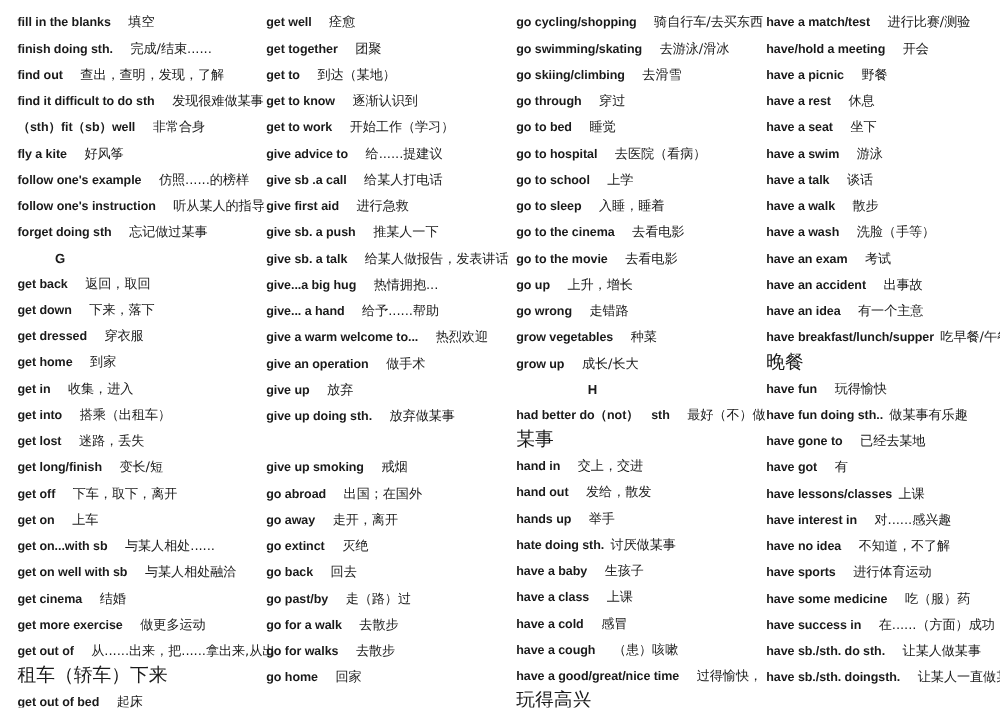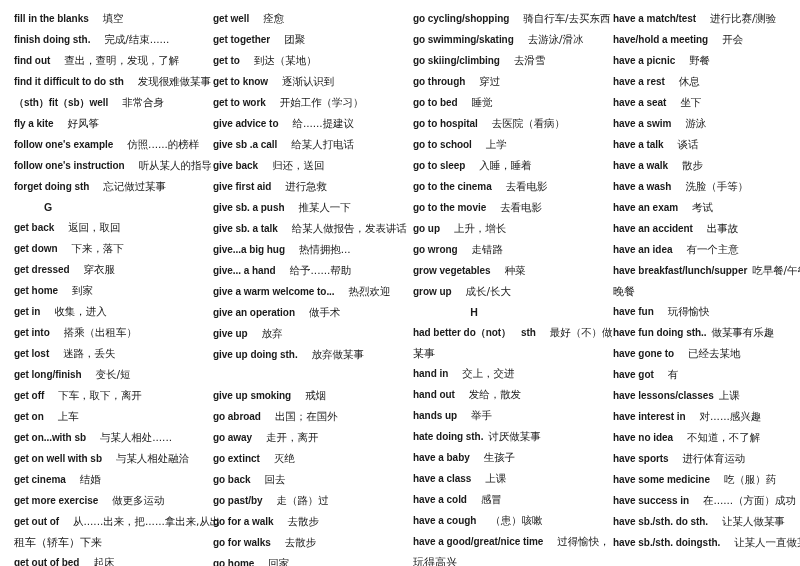--- a/index.html
+++ b/index.html
@@ -46,23 +46,23 @@
     font-weight: 600;
     font-size: 10px;
   }
   .entry .cn {
     font-family: "DejaVu Sans", "Liberation Sans", sans-serif;
     font-size: 10.5px;
     font-weight: 400;
   }
   
   .cont {
-    font-size: 11px;
-    line-height: 20px;
-    font-family: Liberation Serif, serif;
+    font-size: 15px;
+    line-height: 20px;
+    font-family: Liberation Mono, monospace;
   }
   .section-letter {
     font-size: 10.5px;
     line-height: 20px;
     font-weight: 600;
     padding-left: 30px;
   }
   .section-letter.center {
     padding-left: 0;
     text-align: center;
@@ -111,21 +111,20 @@
         <div class="entry"><span class="en">get out of bed</span><span class="sp-wide">&nbsp;</span><span class="cn">起床</span></div>
       </div>
       <div class="column col-1">
         <div class="entry"><span class="en">get well</span><span class="sp-wide">&nbsp;</span><span class="cn">痊愈</span></div>
         <div class="entry"><span class="en">get together</span><span class="sp-wide">&nbsp;</span><span class="cn">团聚</span></div>
         <div class="entry"><span class="en">get to</span><span class="sp-wide">&nbsp;</span><span class="cn">到达（某地）</span></div>
         <div class="entry"><span class="en">get to know</span><span class="sp-wide">&nbsp;</span><span class="cn">逐渐认识到</span></div>
         <div class="entry"><span class="en">get to work</span><span class="sp-wide">&nbsp;</span><span class="cn">开始工作（学习）</span></div>
         <div class="entry"><span class="en">give advice to</span><span class="sp-wide">&nbsp;</span><span class="cn">给......提建议</span></div>
         <div class="entry"><span class="en">give sb .a call</span><span class="sp-wide">&nbsp;</span><span class="cn">给某人打电话</span></div>
-        <div class="entry"><span class="en">give back</span><span class="sp-wide">&nbsp;</span><span class="cn">归还，送回</span></div>
         <div class="entry"><span class="en">give first aid</span><span class="sp-wide">&nbsp;</span><span class="cn">进行急救</span></div>
         <div class="entry"><span class="en">give sb. a push</span><span class="sp-wide">&nbsp;</span><span class="cn">推某人一下</span></div>
         <div class="entry"><span class="en">give sb. a talk</span><span class="sp-wide">&nbsp;</span><span class="cn">给某人做报告，发表讲话</span></div>
         <div class="entry"><span class="en">give...a big hug</span><span class="sp-wide">&nbsp;</span><span class="cn">热情拥抱...</span></div>
         <div class="entry"><span class="en">give... a hand</span><span class="sp-wide">&nbsp;</span><span class="cn">给予......帮助</span></div>
         <div class="entry"><span class="en">give a warm welcome to...</span><span class="sp-wide">&nbsp;</span><span class="cn">热烈欢迎</span></div>
         <div class="entry"><span class="en">give an operation</span><span class="sp-wide">&nbsp;</span><span class="cn">做手术</span></div>
         <div class="entry"><span class="en">give up</span><span class="sp-wide">&nbsp;</span><span class="cn">放弃</span></div>
         <div class="entry"><span class="en">give up doing sth.</span><span class="sp-wide">&nbsp;</span><span class="cn">放弃做某事</span></div>
         <div class="blank">&nbsp;</div>

